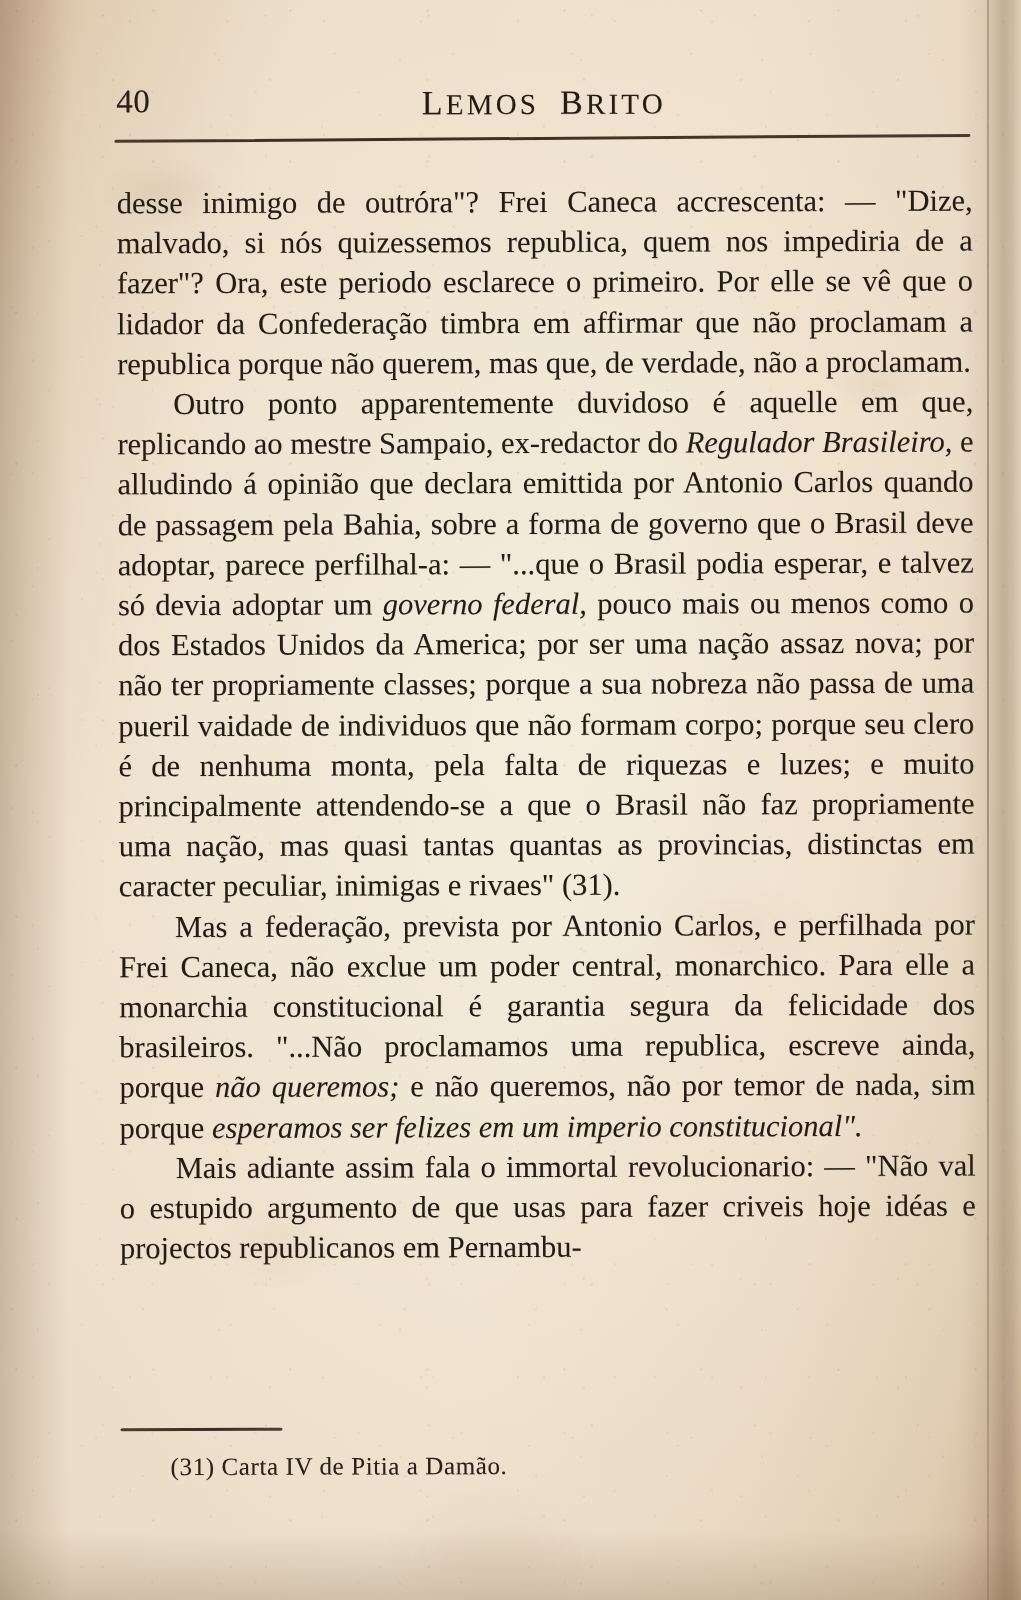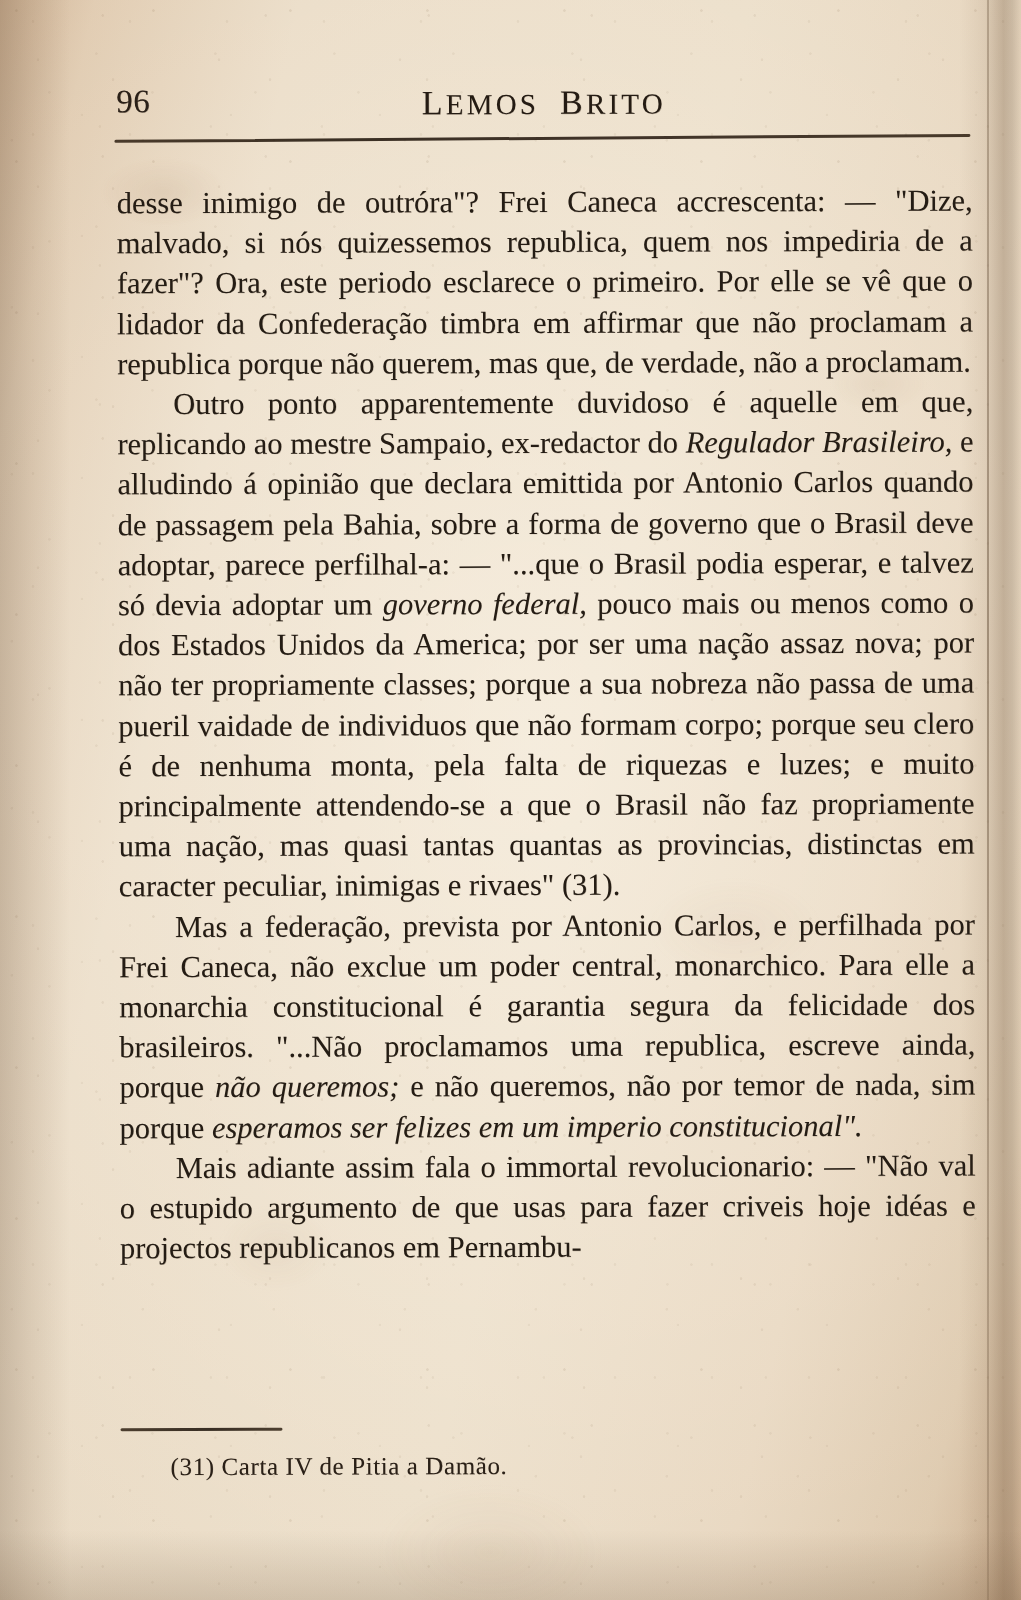--- a/index.html
+++ b/index.html
@@ -193,21 +193,21 @@
   .skew { transform: rotate(-0.18deg); transform-origin: 50% 40%; }
 </style>
 </head>
 <body>
 
 <div class="page">
 
   <div class="content skew">
 
     <div class="running-head">
-      <div class="folio">96</div>
+      <div class="folio">40</div>
       <div class="head-title">
         <span class="cap">L</span><span>EMOS</span>&nbsp;&nbsp;<span class="cap">B</span><span>RITO</span>
       </div>
     </div>
 
     <div class="head-rule"></div>
 
     <div class="body">
 
       <p><span>desse inimigo de outróra"? Frei Caneca accrescenta: — "Dize, malvado, si nós quizessemos republica, quem nos impediria de a fazer"? Ora, este periodo esclarece o primeiro. Por elle se vê que o lidador da Confederação timbra em affirmar que não proclamam a republica porque não querem, mas que, de verdade, não a proclamam.</span></p>

